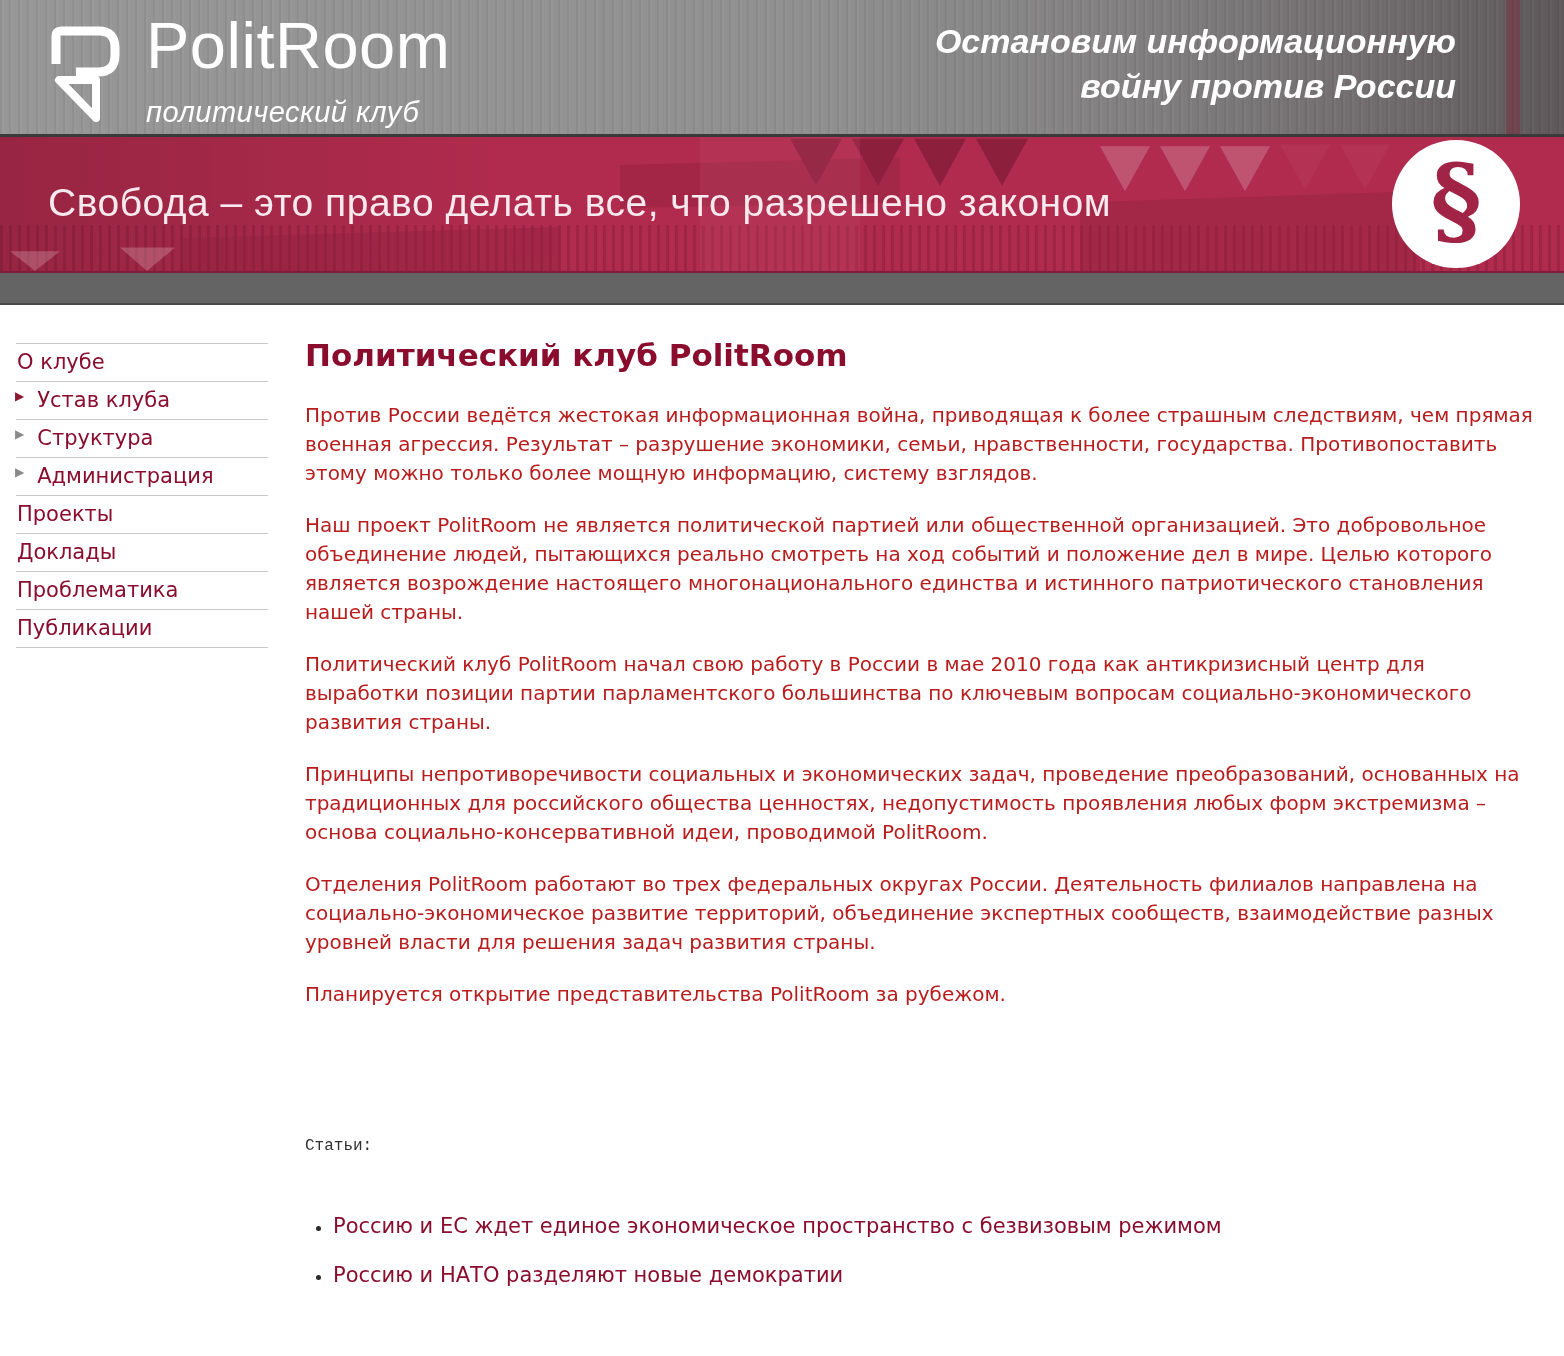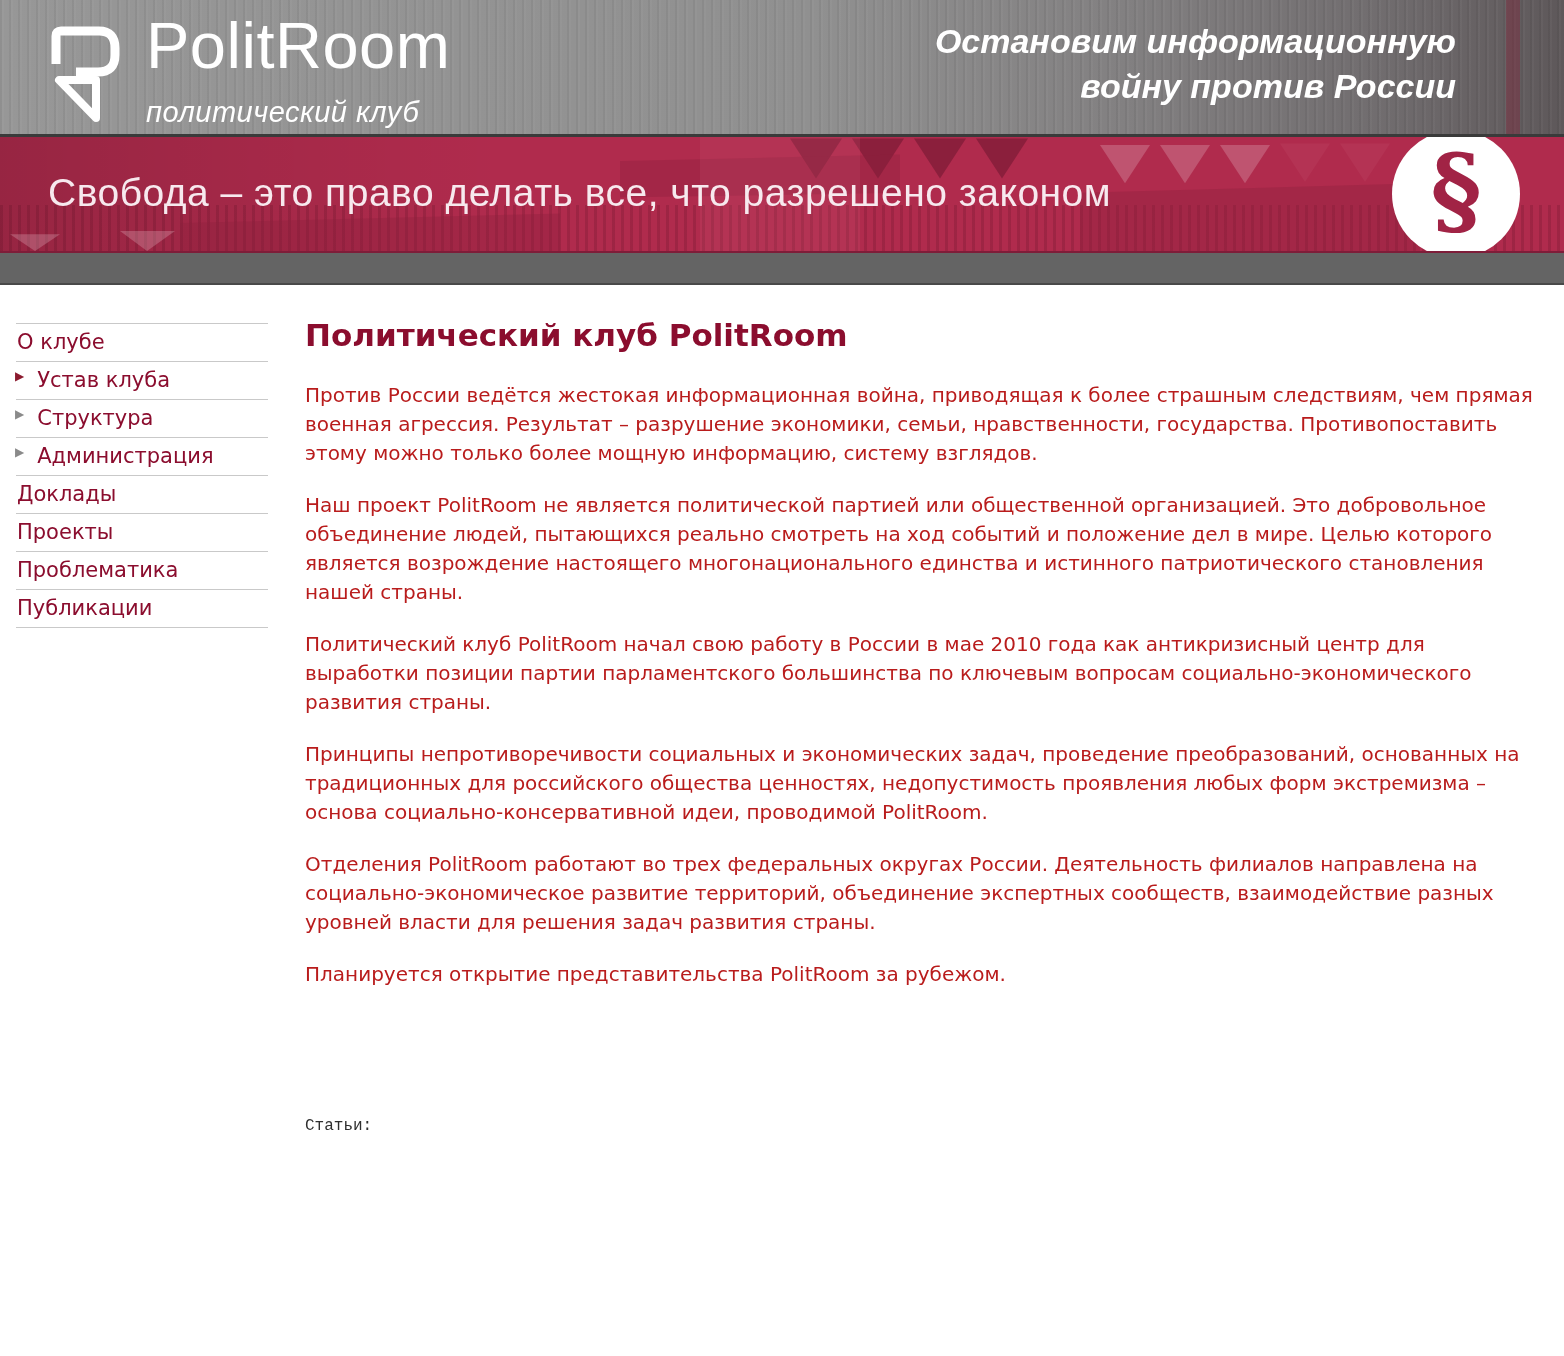--- a/index.html
+++ b/index.html
@@ -32,21 +32,21 @@
     font-size:29px; margin-top:16px; letter-spacing:.5px;
   }
   .header-slogan {
     position:absolute; right:108px; top:19px; color:#fff;
     font-family:"Liberation Sans", sans-serif; font-style:italic; font-weight:700;
     font-size:34px; line-height:1.32; text-align:right;
   }
 
   
   .banner {
-    position:relative; height:116px; overflow:hidden;
+    position:relative; height:136px; overflow:hidden;
     background-color:#b02b4d;
     background-image:
       repeating-linear-gradient(90deg, rgba(60,5,20,.16) 0 3px, transparent 3px 9px),
       linear-gradient(90deg, rgba(0,0,0,.14), rgba(0,0,0,0) 32%);
     background-size:100% 46px, 100% 100%;
     background-position:left bottom, 0 0;
     background-repeat:no-repeat;
     border-bottom:2px solid #7e1d39;
   }
   .banner-texture { position:absolute; inset:0; width:100%; height:100%; }
@@ -173,26 +173,26 @@
         </a>
       </li>
       <li class="sub">
         <a href="#">
           <span class="arrow gray">▶</span>
           <span>Администрация</span>
         </a>
       </li>
       <li>
         <a href="#">
+          <span>Проекты</span>
+        </a>
+      </li>
+      <li>
+        <a href="#">
           <span>Доклады</span>
-        </a>
-      </li>
-      <li>
-        <a href="#">
-          <span>Проекты</span>
         </a>
       </li>
       <li>
         <a href="#">
           <span>Проблематика</span>
         </a>
       </li>
       <li>
         <a href="#">
           <span>Публикации</span>
@@ -204,14 +204,22 @@
   <main class="main">
     <h1>Политический клуб PolitRoom</h1>
     <p>Против России ведётся жестокая информационная война, приводящая к более страшным следствиям, чем прямая военная агрессия. Результат – разрушение экономики, семьи, нравственности, государства. Противопоставить этому можно только более мощную информацию, систему взглядов.</p>
     <p>Наш проект PolitRoom не является политической партией или общественной организацией. Это добровольное объединение людей, пытающихся реально смотреть на ход событий и положение дел в мире. Целью которого является возрождение настоящего многонационального единства и истинного патриотического становления нашей страны.</p>
     <p>Политический клуб PolitRoom начал свою работу в России в мае 2010 года как антикризисный центр для выработки позиции партии парламентского большинства по ключевым вопросам социально-экономического развития страны.</p>
     <p>Принципы непротиворечивости социальных и экономических задач, проведение преобразований, основанных на традиционных для российского общества ценностях, недопустимость проявления любых форм экстремизма – основа социально-консервативной идеи, проводимой PolitRoom.</p>
     <p>Отделения PolitRoom работают во трех федеральных округах России. Деятельность филиалов направлена на социально-экономическое развитие территорий, объединение экспертных сообществ, взаимодействие разных уровней власти для решения задач развития страны.</p>
     <p>Планируется открытие представительства PolitRoom за рубежом.</p>
 
     <div class="articles-label">Статьи:</div>
+    <ul class="articles">
+      <li>
+        <a href="#">Россию и ЕС ждет единое экономическое пространство с безвизовым режимом</a>
+      </li>
+      <li>
+        <a href="#">Россию и НАТО разделяют новые демократии</a>
+      </li>
+    </ul>
   </main>
 </div>
 
 </body></html>

